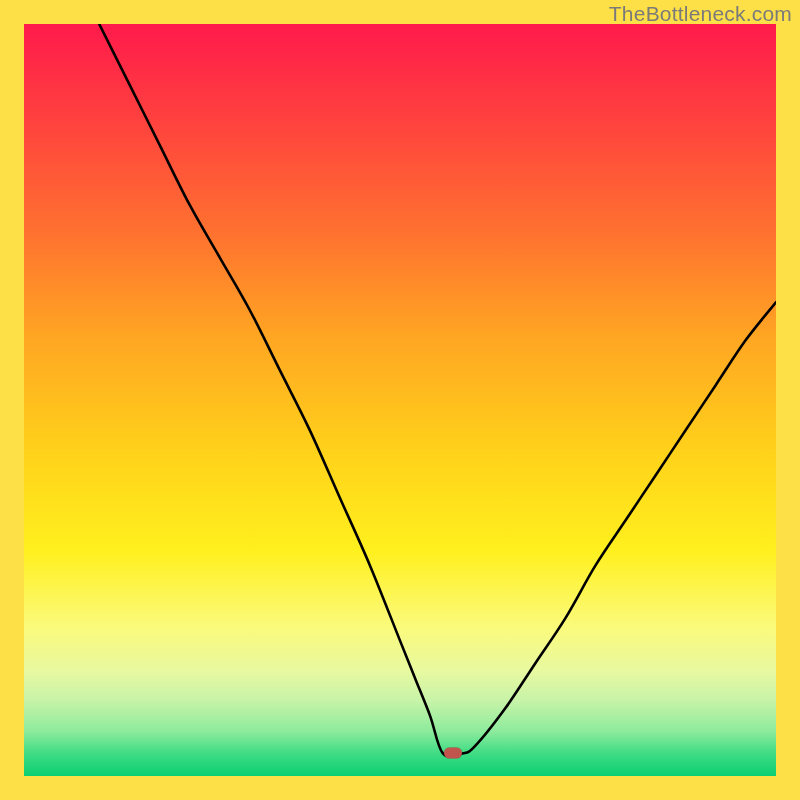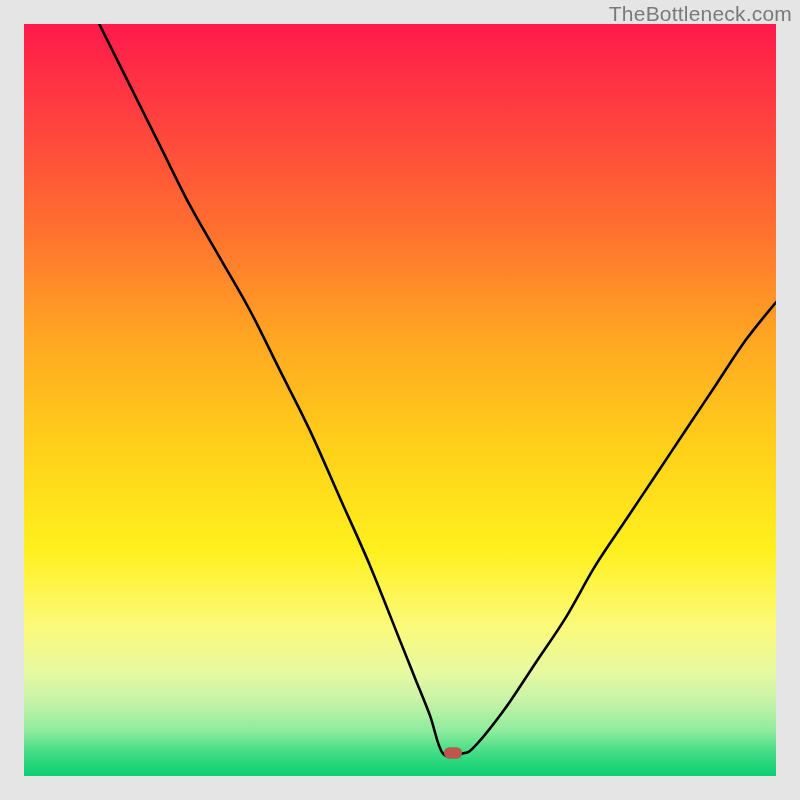--- a/index.html
+++ b/index.html
@@ -10,21 +10,21 @@
     background: #000;
     overflow: hidden;
     font-family: Arial, Helvetica, sans-serif;
   }
   .frame {
     position: absolute;
     left: 0;
     top: 0;
     width: 800px;
     height: 800px;
-    background: #e5e5e5;
+    background: #fde047;
   }
   .plot {
     position: absolute;
     left: 24px;
     top: 24px;
     width: 752px;
     height: 752px;
     overflow: hidden;
   }
   .gradient-bg {

